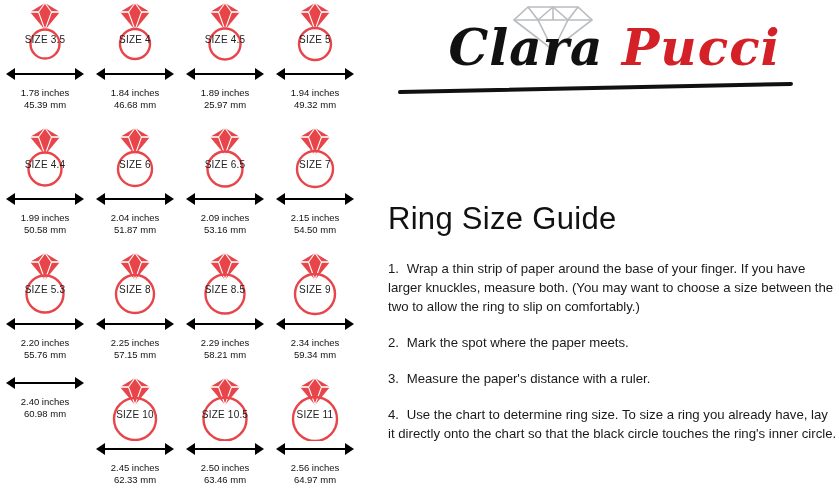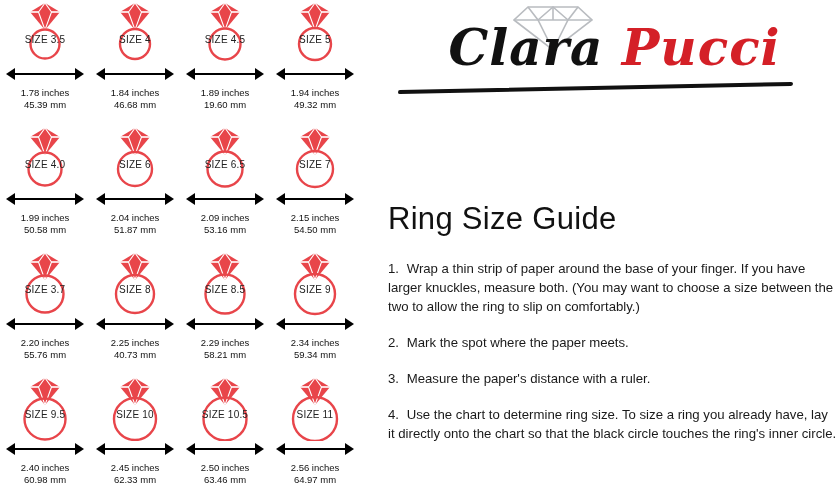--- a/index.html
+++ b/index.html
@@ -222,21 +222,21 @@
           </svg>
           <div class="size-label">SIZE 4.5</div>
         </div>
         <div class="arrow-row">
           <span class="arrow-head left"></span>
           <span class="arrow-line"></span>
           <span class="arrow-head right"></span>
         </div>
         <div class="dims">
           <div>1.89 inches</div>
-          <div>19.60 mm</div>
+          <div>25.97 mm</div>
         </div>
       </div>
       <div class="size-cell">
         <div class="ring-art">
           <svg width="90" height="66" viewBox="0 0 90 66" aria-hidden="true">
             <g fill="#e8454a">
               <path d="M45 3 L30 12 L45 30 L60 12 Z"></path>
               <path d="M30 12 L60 12" stroke="#ffffff" stroke-width="1.2"></path>
               <path d="M45 3 L38.5 12 L45 30 L51.5 12 Z" fill="#e8454a" stroke="#ffffff" stroke-width="1.1"></path>
               <path d="M30 12 L38.5 12 M51.5 12 L60 12" stroke="#ffffff" stroke-width="1.1"></path>
@@ -259,21 +259,21 @@
         <div class="ring-art">
           <svg width="90" height="66" viewBox="0 0 90 66" aria-hidden="true">
             <g fill="#e8454a">
               <path d="M45 3 L30 12 L45 30 L60 12 Z"></path>
               <path d="M30 12 L60 12" stroke="#ffffff" stroke-width="1.2"></path>
               <path d="M45 3 L38.5 12 L45 30 L51.5 12 Z" fill="#e8454a" stroke="#ffffff" stroke-width="1.1"></path>
               <path d="M30 12 L38.5 12 M51.5 12 L60 12" stroke="#ffffff" stroke-width="1.1"></path>
             </g>
             <circle cx="45" cy="44" r="16.5" fill="none" stroke="#e8454a" stroke-width="2.4"></circle>
           </svg>
-          <div class="size-label">SIZE 4.0</div>
+          <div class="size-label">SIZE 4.4</div>
         </div>
         <div class="arrow-row">
           <span class="arrow-head left"></span>
           <span class="arrow-line"></span>
           <span class="arrow-head right"></span>
         </div>
         <div class="dims">
           <div>1.99 inches</div>
           <div>50.58 mm</div>
         </div>
@@ -351,21 +351,21 @@
         <div class="ring-art">
           <svg width="90" height="66" viewBox="0 0 90 66" aria-hidden="true">
             <g fill="#e8454a">
               <path d="M45 3 L30 12 L45 30 L60 12 Z"></path>
               <path d="M30 12 L60 12" stroke="#ffffff" stroke-width="1.2"></path>
               <path d="M45 3 L38.5 12 L45 30 L51.5 12 Z" fill="#e8454a" stroke="#ffffff" stroke-width="1.1"></path>
               <path d="M30 12 L38.5 12 M51.5 12 L60 12" stroke="#ffffff" stroke-width="1.1"></path>
             </g>
             <circle cx="45" cy="44" r="18.5" fill="none" stroke="#e8454a" stroke-width="2.4"></circle>
           </svg>
-          <div class="size-label">SIZE 3.7</div>
+          <div class="size-label">SIZE 5.3</div>
         </div>
         <div class="arrow-row">
           <span class="arrow-head left"></span>
           <span class="arrow-line"></span>
           <span class="arrow-head right"></span>
         </div>
         <div class="dims">
           <div>2.20 inches</div>
           <div>55.76 mm</div>
         </div>
@@ -383,21 +383,21 @@
           </svg>
           <div class="size-label">SIZE 8</div>
         </div>
         <div class="arrow-row">
           <span class="arrow-head left"></span>
           <span class="arrow-line"></span>
           <span class="arrow-head right"></span>
         </div>
         <div class="dims">
           <div>2.25 inches</div>
-          <div>40.73 mm</div>
+          <div>57.15 mm</div>
         </div>
       </div>
       <div class="size-cell">
         <div class="ring-art">
           <svg width="90" height="66" viewBox="0 0 90 66" aria-hidden="true">
             <g fill="#e8454a">
               <path d="M45 3 L30 12 L45 30 L60 12 Z"></path>
               <path d="M30 12 L60 12" stroke="#ffffff" stroke-width="1.2"></path>
               <path d="M45 3 L38.5 12 L45 30 L51.5 12 Z" fill="#e8454a" stroke="#ffffff" stroke-width="1.1"></path>
               <path d="M30 12 L38.5 12 M51.5 12 L60 12" stroke="#ffffff" stroke-width="1.1"></path>
@@ -433,32 +433,20 @@
           <span class="arrow-head left"></span>
           <span class="arrow-line"></span>
           <span class="arrow-head right"></span>
         </div>
         <div class="dims">
           <div>2.34 inches</div>
           <div>59.34 mm</div>
         </div>
       </div>
       <div class="size-cell">
-        <div class="ring-art">
-          <svg width="90" height="66" viewBox="0 0 90 66" aria-hidden="true">
-            <g fill="#e8454a">
-              <path d="M45 3 L30 12 L45 30 L60 12 Z"></path>
-              <path d="M30 12 L60 12" stroke="#ffffff" stroke-width="1.2"></path>
-              <path d="M45 3 L38.5 12 L45 30 L51.5 12 Z" fill="#e8454a" stroke="#ffffff" stroke-width="1.1"></path>
-              <path d="M30 12 L38.5 12 M51.5 12 L60 12" stroke="#ffffff" stroke-width="1.1"></path>
-            </g>
-            <circle cx="45" cy="44" r="20.5" fill="none" stroke="#e8454a" stroke-width="2.4"></circle>
-          </svg>
-          <div class="size-label">SIZE 9.5</div>
-        </div>
         <div class="arrow-row">
           <span class="arrow-head left"></span>
           <span class="arrow-line"></span>
           <span class="arrow-head right"></span>
         </div>
         <div class="dims">
           <div>2.40 inches</div>
           <div>60.98 mm</div>
         </div>
       </div>

